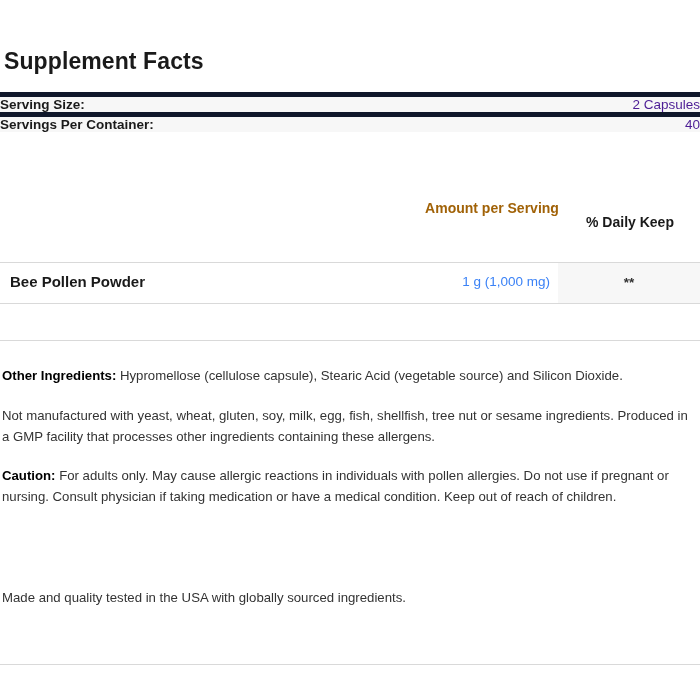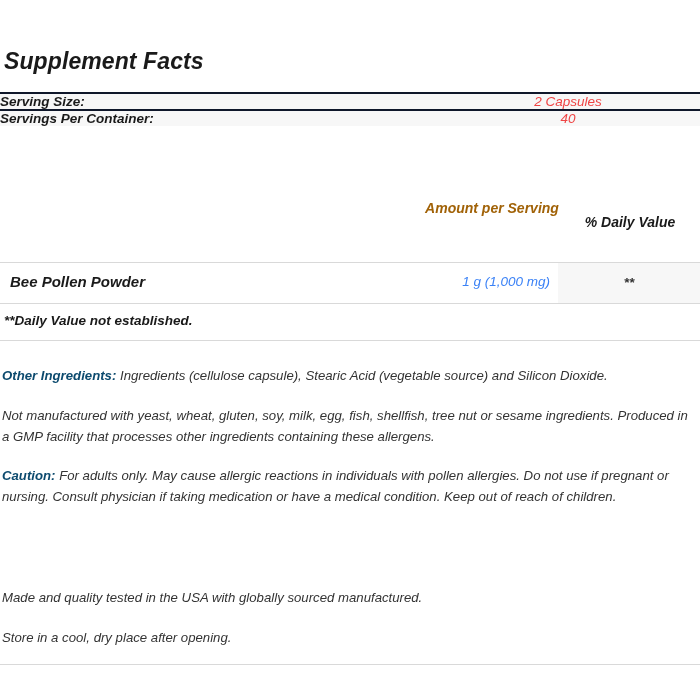--- a/index.html
+++ b/index.html
@@ -13,21 +13,20 @@
     font-family: "Liberation Sans", sans-serif;
     color: #333333;
     overflow: hidden;
   }
 
   .page {
     position: relative;
     width: 664px;
     height: 700px;
     box-sizing: border-box;
-    font-style: italic;
   }
 
   .title {
     position: absolute;
     left: 4px;
     top: 48px;
     font-size: 23px;
     font-weight: bold;
     color: #1a1a1a;
     letter-spacing: 0.1px;
@@ -41,38 +40,38 @@
     border-collapse: collapse;
     font-size: 13.5px;
   }
 
   .facts-table td {
     padding: 0;
     vertical-align: middle;
   }
 
   .row-line-top {
-    border-top: 2px solid #0f172a;
+    border-top: 5px solid #0f172a;
   }
 
   .row-serving {
     background: #f7f7f7;
   }
 
   .cell-label {
     font-weight: bold;
     color: #1a1a1a;
     padding: 10px 0 10px 10px;
     width: 430px;
   }
 
   .cell-value {
-    color: #ef4444;
+    color: #4c1d95;
     padding: 10px 0;
-    text-align: center;
+    text-align: right;
     width: 260px;
   }
 
   .amount-header {
     position: absolute;
     left: 424px;
     top: 198px;
     width: 136px;
     text-align: center;
     font-weight: bold;
@@ -173,21 +172,21 @@
   .para {
     position: absolute;
     left: 2px;
     width: 696px;
     font-size: 13.2px;
     line-height: 1.56;
     color: #333333;
   }
 
   .para b {
-    color: #0c4a6e;
+    color: #000000;
     font-weight: bold;
   }
 
   .p-other { top: 366px; }
   .p-allergen { top: 406px; }
   .p-caution { top: 466px; }
   .p-color { top: 548px; }
   .p-usa { top: 588px; }
   .p-store { top: 628px; }
 
@@ -214,50 +213,46 @@
       <td class="cell-value">2 Capsules</td>
     </tr>
     <tr class="row-line-top row-serving">
       <td class="cell-label">Servings Per Container:</td>
       <td class="cell-value">40</td>
     </tr>
   </tbody>
     </table>
 
   <div class="amount-header">Amount per Serving</div>
-  <div class="dv-header">% Daily Value</div>
+  <div class="dv-header">% Daily Keep</div>
 
   <div class="hdr-rule"></div>
 
   <div class="nutrient-row">
     <div class="nutrient-name">Bee Pollen Powder</div>
     <div class="nutrient-amount">1 g (1,000 mg)</div>
     <div class="nutrient-dv-cell">**</div>
   </div>
 
   <div class="nutrient-rule-bottom"></div>
 
-  <div class="footnote">**Daily Value not established.</div>
   <div class="footnote-rule"></div>
 
   <div class="para p-other">
-    <b>Other Ingredients:</b><span> Ingredients (cellulose capsule), Stearic Acid (vegetable source) and Silicon Dioxide.</span>
+    <b>Other Ingredients:</b><span> Hypromellose (cellulose capsule), Stearic Acid (vegetable source) and Silicon Dioxide.</span>
   </div>
 
   <div class="para p-caution">
     <b>Caution:</b><span> For adults only. May cause allergic reactions in individuals with pollen allergies. Do not use if pregnant or nursing. Consult physician if taking medication or have a medical condition. Keep out of reach of children.</span>
   </div>
 
   <div class="para p-allergen">
     <span>Not manufactured with yeast, wheat, gluten, soy, milk, egg, fish, shellfish, tree nut or sesame ingredients. Produced in a GMP facility that processes other ingredients containing these allergens.</span>
   </div>
 
 
   <div class="para p-usa">
-    <span>Made and quality tested in the USA with globally sourced manufactured.</span>
-  </div>
-
-  <div class="para p-store">
-    <span>Store in a cool, dry place after opening.</span>
-  </div>
+    <span>Made and quality tested in the USA with globally sourced ingredients.</span>
+  </div>
+
 
   <div class="bottom-rule"></div>
 </div>
 
 </body></html>

